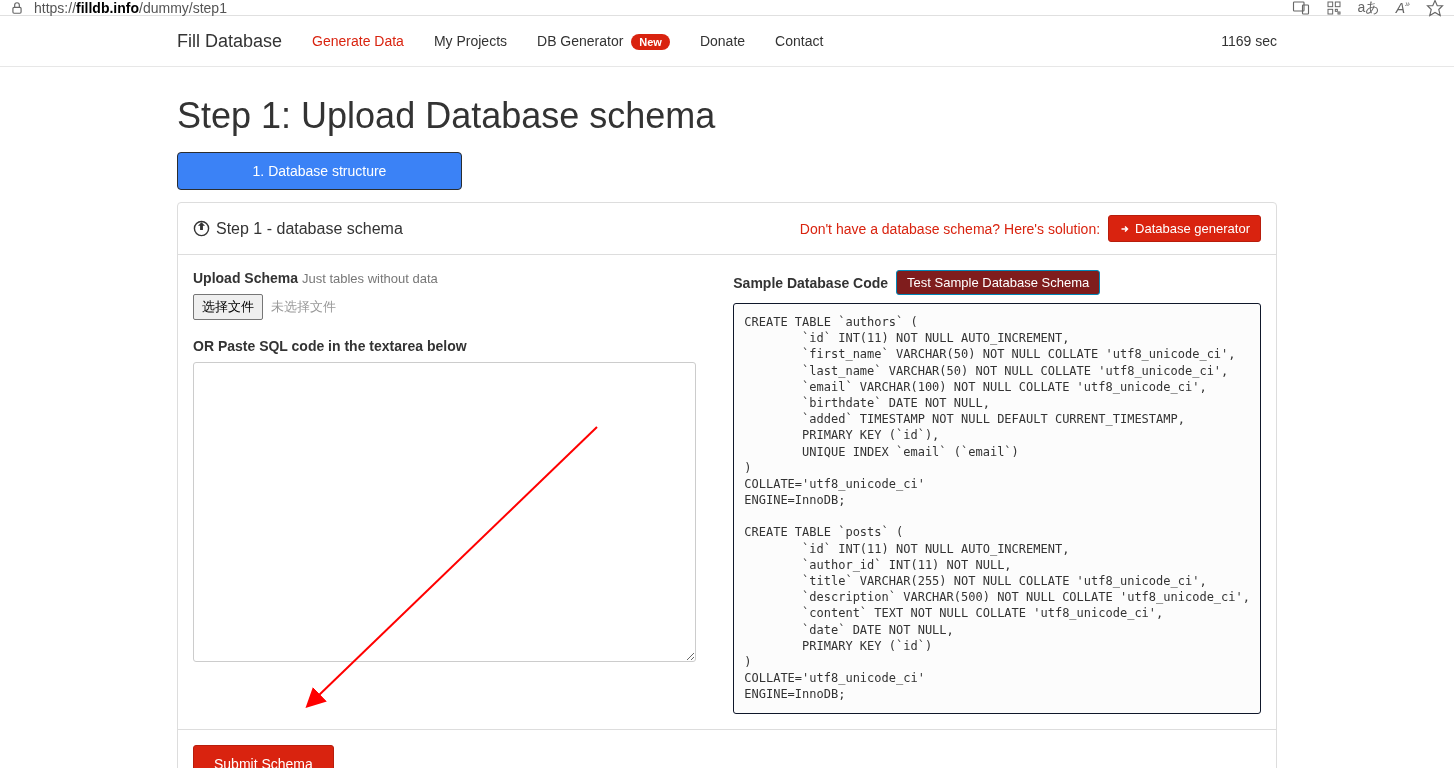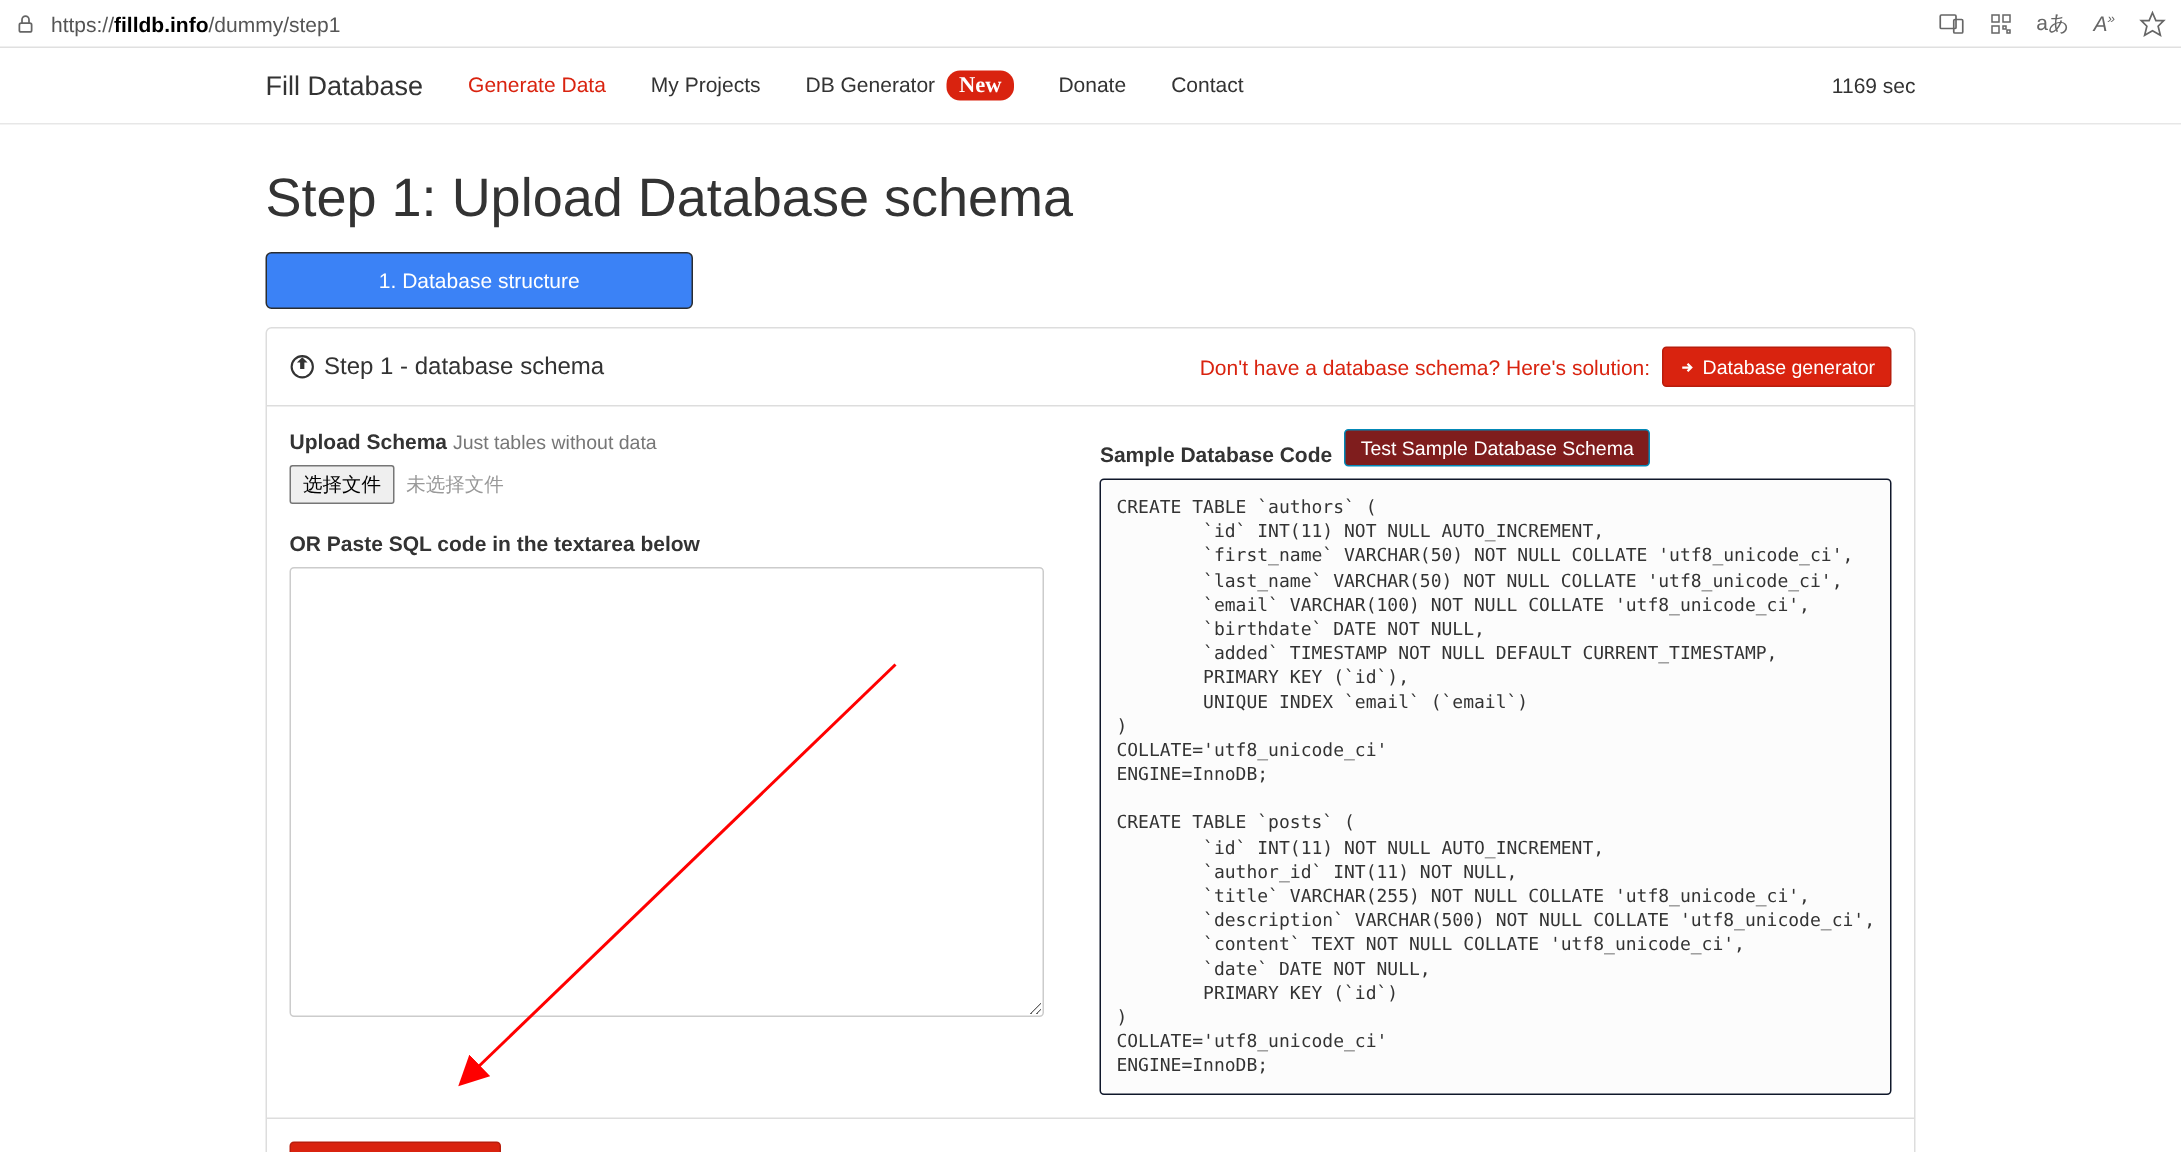--- a/index.html
+++ b/index.html
@@ -1,34 +1,34 @@
 <!DOCTYPE html>
 <html><head>
 <meta charset="utf-8">
 <style>
 * { margin: 0; padding: 0; box-sizing: border-box; }
 body { font-family: "Helvetica Neue", Helvetica, Arial, sans-serif; font-size: 14px; color: #333; background: #fff; }
 
 
-.browser-bar { height: 32px; display: flex; align-items: center; padding: 0 10px; border-bottom: 1px solid #e0e0e0; gap: 10px; }
+.browser-bar { height: 16px; display: flex; align-items: center; padding: 0 10px; border-bottom: 1px solid #e0e0e0; gap: 10px; }
 .lock-icon { color: #666; display: flex; align-items: center; }
 .url { flex: 1; color: #555; font-size: 14px; }
 .url .bold { color: #000; font-weight: 600; }
 .browser-tools { display: flex; gap: 16px; color: #666; align-items: center; }
 .browser-tools .tool { cursor: default; }
 
 
 .header { border-bottom: 1px solid #e7e7e7; }
 .container { max-width: 1130px; margin: 0 auto; padding: 0 15px; }
 .nav { display: flex; align-items: center; height: 50px; }
 .brand { font-size: 18px; color: #333; padding-right: 15px; }
 .nav-links { display: flex; gap: 0; list-style: none; flex: 1; }
 .nav-links li a { display: block; padding: 15px; color: #333; text-decoration: none; font-size: 14px; }
 .nav-links li a.active { color: #d9230f; }
-.badge-new { background: #d9230f; color: #fff; font-size: 15px; padding: 2px 8px; border-radius: 9px; margin-left: 4px; font-weight: bold; font-family: Liberation Serif, serif; }
+.badge-new { background: #d9230f; color: #fff; font-size: 11px; padding: 2px 8px; border-radius: 9px; margin-left: 4px; font-weight: bold; }
 .timer { color: #333; font-size: 14px; padding: 15px 0; }
 
 
 .content { padding-top: 20px; }
 h1 { font-size: 36px; font-weight: 500; color: #333; margin-bottom: 15px; margin-top: 8px; }
 .step-pill { background: #3b82f6; color: #fff; border: 1px solid #2a2d30; border-radius: 4px; padding: 10px 0; width: 285px; text-align: center; font-size: 14px; cursor: pointer; }
 
 .panel { border: 1px solid #ddd; border-radius: 4px; margin-top: 12px; }
 .panel-heading { padding: 12px 15px; border-bottom: 1px solid #ddd; display: flex; align-items: center; justify-content: space-between; }
 .panel-heading-left { display: flex; align-items: flex-start; gap: 6px; font-size: 16px; color: #333; }
@@ -40,21 +40,21 @@
 .panel-body { padding: 15px; display: flex; gap: 37px; }
 .left-col { flex: 1; max-width: 545px; }
 .right-col { flex: 1; }
 .label { font-weight: bold; font-size: 14px; margin-bottom: 8px; display: block; }
 .label .muted { font-weight: normal; color: #777; font-size: 13px; }
 .file-row { margin-bottom: 18px; }
 .file-btn { border: 1px solid #767676; background: #efefef; padding: 3px 8px; font-size: 13px; cursor: pointer; border-radius: 2px; }
 .file-status { color: #999; font-size: 13px; margin-left: 4px; }
 .textarea { width: 100%; height: 300px; border: 1px solid #ccc; border-radius: 3px; padding: 8px; font-family: monospace; font-size: 13px; resize: both; }
 
-.sample-heading { font-weight: bold; font-size: 14px; margin-bottom: 8px; display: flex; align-items: flex-end; gap: 8px; }
+.sample-heading { font-weight: bold; font-size: 14px; margin-bottom: 8px; display: flex; align-items: center; gap: 8px; }
 .code-block { border: 1px solid #0f172a; background: #fcfcfc; border-radius: 3px; padding: 10px; font-family: Menlo, Monaco, Consolas, monospace; font-size: 12px; color: #333; white-space: pre; overflow-x: auto; line-height: 1.35; }
 
 .panel-footer { padding: 15px; border-top: 1px solid #ddd; }
 
 
 .arrow-svg { position: absolute; pointer-events: none; }
 .main-wrap { position: relative; }
 
 svg { display: block; }
 </style>

